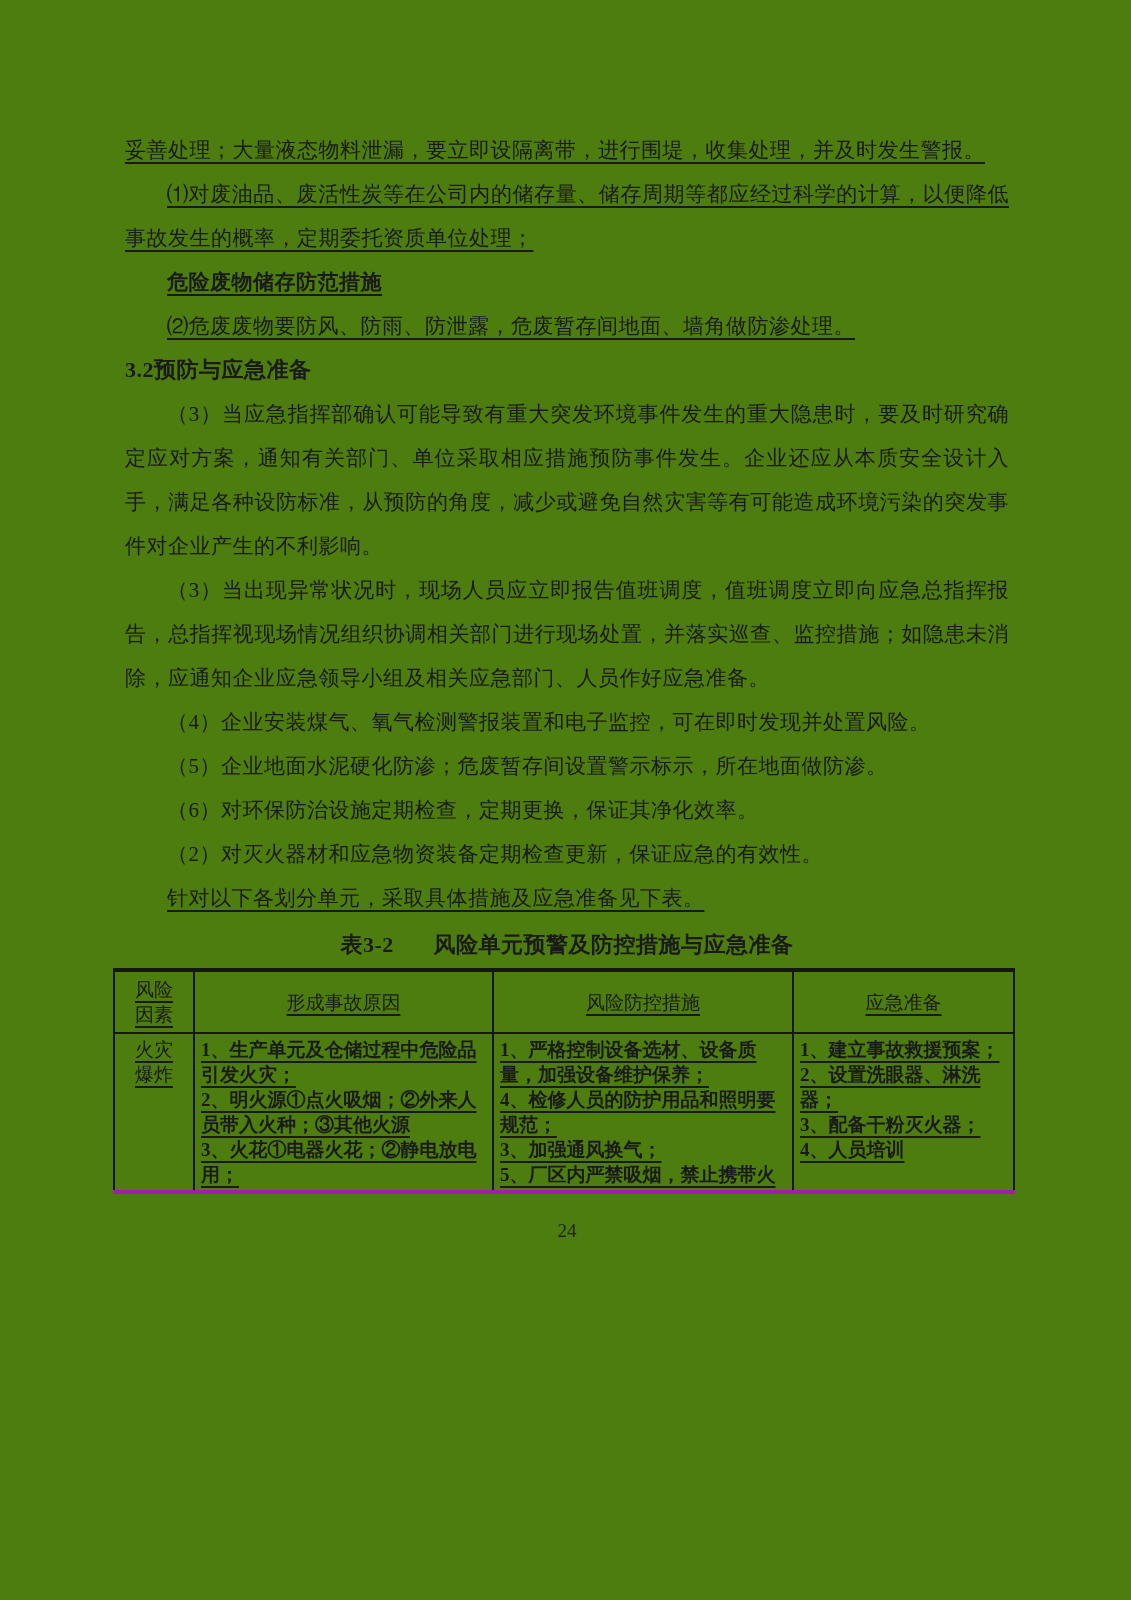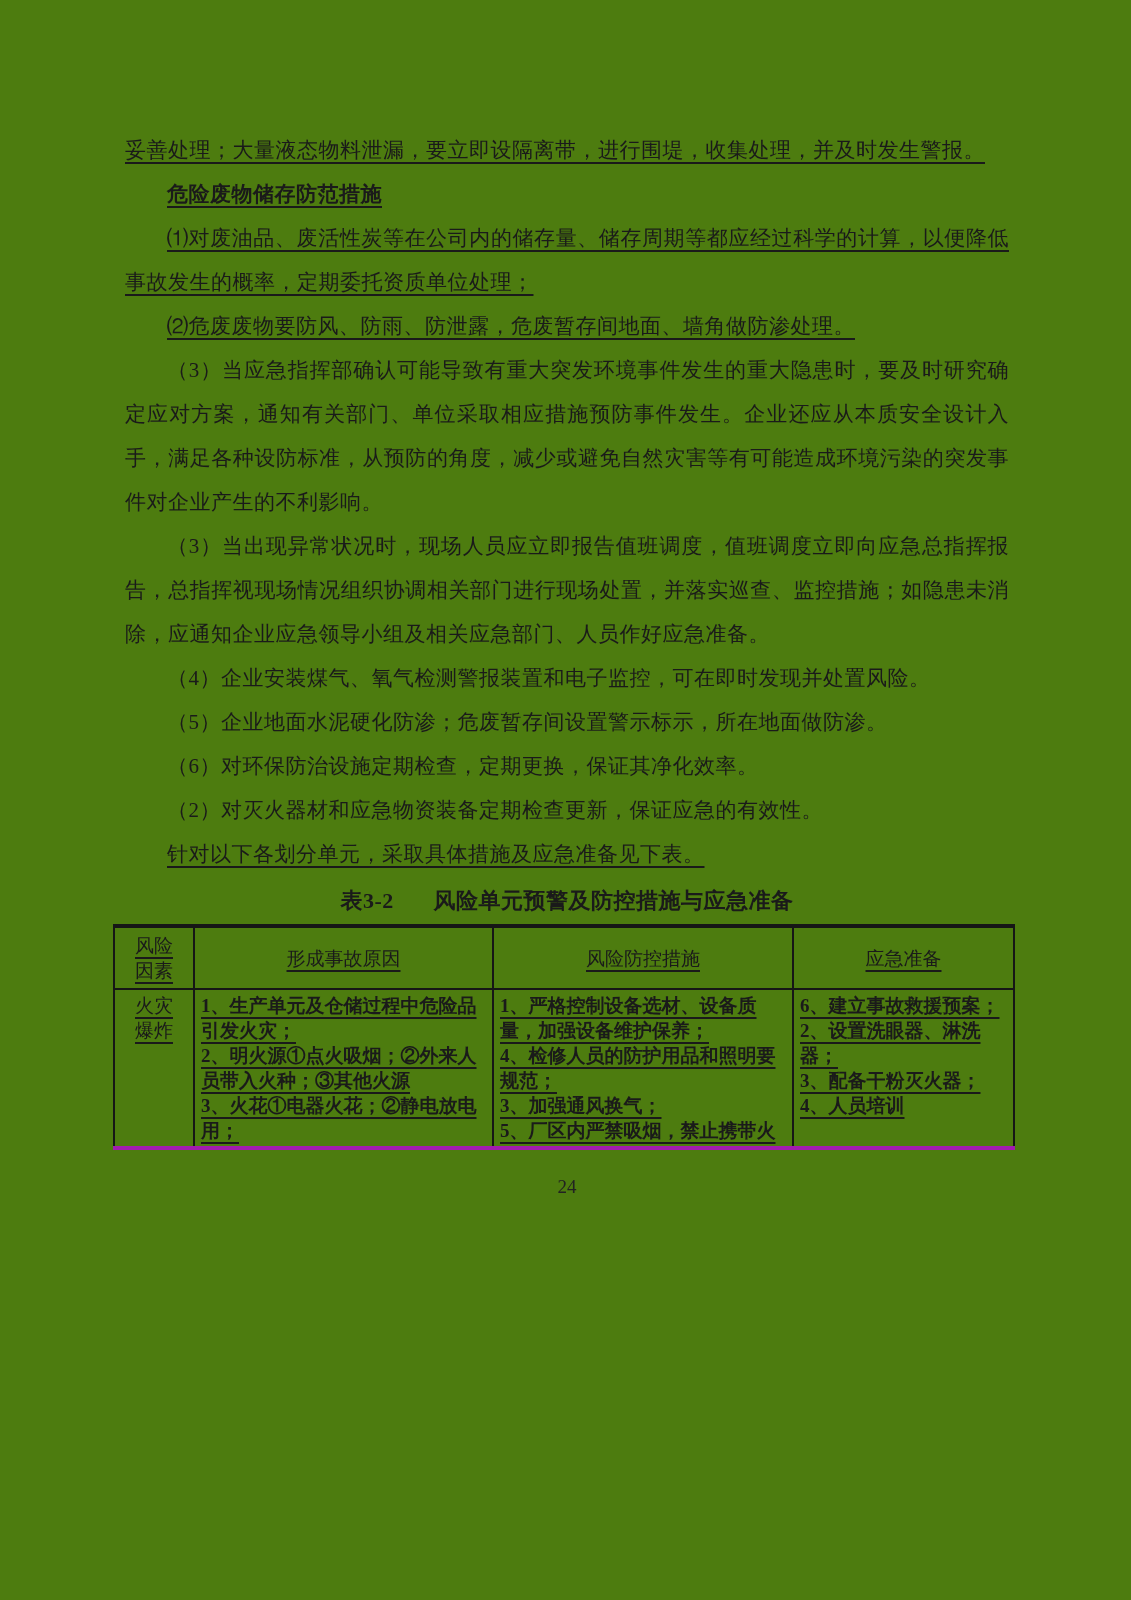--- a/index.html
+++ b/index.html
@@ -71,25 +71,26 @@
   }
 </style>
 </head>
 <body>
 
 <div class="page">
   <div class="content">
 
     <p class="body-line u">妥善处理；大量液态物料泄漏，要立即设隔离带，进行围堤，收集处理，并及时发生警报。</p>
 
+    <p class="body-line u indent">⑴对废油品、废活性炭等在公司内的储存量、储存周期等都应经过科学的计算，以便降低事故发生的概率，定期委托资质单位处理；</p>
+
     <p class="body-line u indent bold">危险废物储存防范措施</p>
-
-    <p class="body-line u indent">⑴对废油品、废活性炭等在公司内的储存量、储存周期等都应经过科学的计算，以便降低事故发生的概率，定期委托资质单位处理；</p>
     <p class="body-line u indent">⑵危废废物要防风、防雨、防泄露，危废暂存间地面、墙角做防渗处理。</p>
 
+    <p class="section-heading">3.2预防与应急准备</p>
 
     <p class="body-line indent">（3）当应急指挥部确认可能导致有重大突发环境事件发生的重大隐患时，要及时研究确定应对方案，通知有关部门、单位采取相应措施预防事件发生。企业还应从本质安全设计入手，满足各种设防标准，从预防的角度，减少或避免自然灾害等有可能造成环境污染的突发事件对企业产生的不利影响。</p>
     <p class="body-line indent">（3）当出现异常状况时，现场人员应立即报告值班调度，值班调度立即向应急总指挥报告，总指挥视现场情况组织协调相关部门进行现场处置，并落实巡查、监控措施；如隐患未消除，应通知企业应急领导小组及相关应急部门、人员作好应急准备。</p>
     <p class="body-line indent">（4）企业安装煤气、氧气检测警报装置和电子监控，可在即时发现并处置风险。</p>
     <p class="body-line indent">（5）企业地面水泥硬化防渗；危废暂存间设置警示标示，所在地面做防渗。</p>
     <p class="body-line indent">（6）对环保防治设施定期检查，定期更换，保证其净化效率。</p>
     <p class="body-line indent">（2）对灭火器材和应急物资装备定期检查更新，保证应急的有效性。</p>
 
     <p class="body-line u indent">针对以下各划分单元，采取具体措施及应急准备见下表。</p>
 
@@ -130,21 +131,21 @@
             <div class="cell-line u">2、明火源①点火吸烟；②外来人员带入火种；③其他火源</div>
             <div class="cell-line u">3、火花①电器火花；②静电放电用；</div>
           </td>
           <td>
             <div class="cell-line u">1、严格控制设备选材、设备质量，加强设备维护保养；</div>
             <div class="cell-line u">4、检修人员的防护用品和照明要规范；</div>
             <div class="cell-line u">3、加强通风换气；</div>
             <div class="cell-line u">5、厂区内严禁吸烟，禁止携带火</div>
           </td>
           <td>
-            <div class="cell-line u">6、建立事故救援预案；</div>
+            <div class="cell-line u">1、建立事故救援预案；</div>
             <div class="cell-line u">2、设置洗眼器、淋洗器；</div>
             <div class="cell-line u">3、配备干粉灭火器；</div>
             <div class="cell-line u">4、人员培训</div>
           </td>
         </tr>
       </tbody>
     </table>
 
     <div class="page-number">24</div>
   </div>

